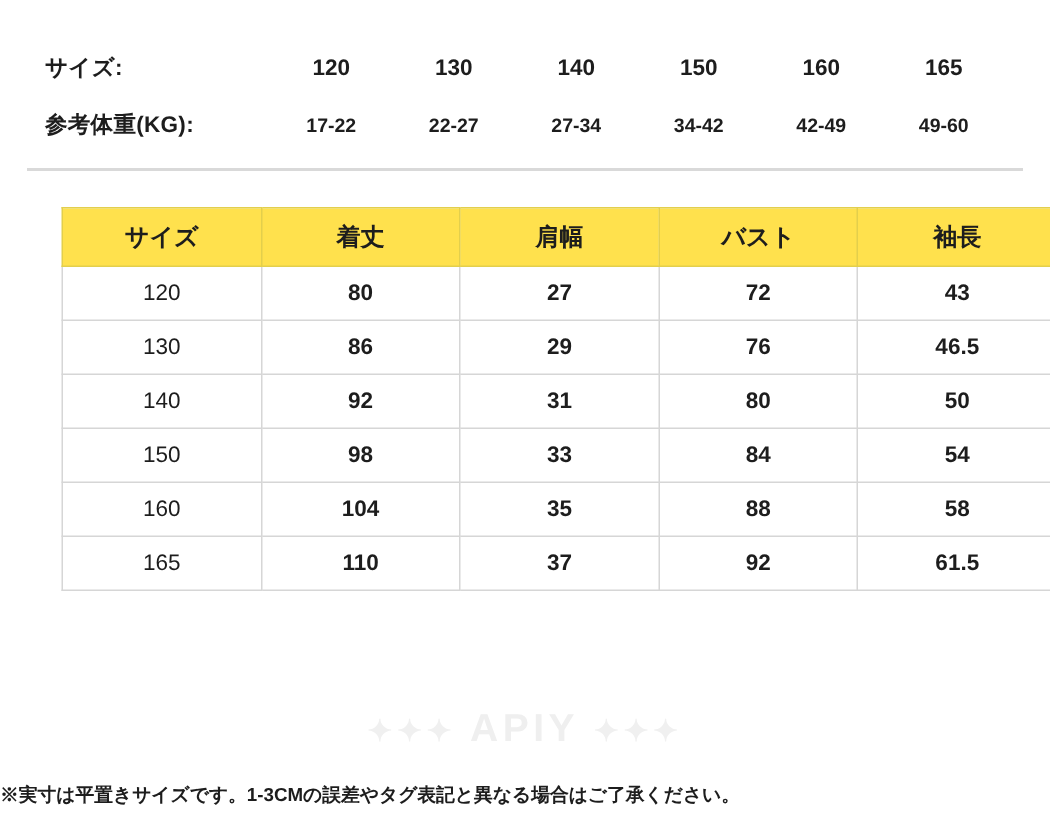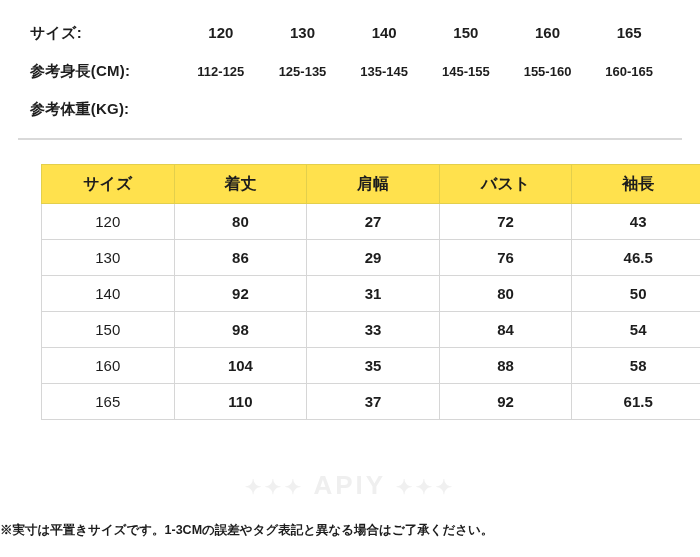--- a/index.html
+++ b/index.html
@@ -18,21 +18,21 @@
 
   .page {
     position: relative;
     width: 700px;
     height: 557px;
     box-sizing: border-box;
   }
 
   
   .summary {
-    padding: 24px 30px 0 30px;
+    padding: 36px 30px 0 30px;
   }
   .summary-row {
     display: flex;
     align-items: baseline;
     margin-bottom: 19px;
   }
   .summary-label {
     width: 150px;
     flex: 0 0 150px;
     font-size: 15px;
@@ -141,34 +141,31 @@
       <div class="summary-cells">
         <div class="summary-cell">120</div>
         <div class="summary-cell">130</div>
         <div class="summary-cell">140</div>
         <div class="summary-cell">150</div>
         <div class="summary-cell">160</div>
         <div class="summary-cell">165</div>
       </div>
     </div>
 
-    <div class="summary-row small">
-      <div class="summary-label">参考身長(CM):</div>
-      <div class="summary-cells">
-        <div class="summary-cell">112-125</div>
-        <div class="summary-cell">125-135</div>
-        <div class="summary-cell">135-145</div>
-        <div class="summary-cell">145-155</div>
-        <div class="summary-cell">155-160</div>
-        <div class="summary-cell">160-165</div>
-      </div>
-    </div>
 
     <div class="summary-row small">
       <div class="summary-label">参考体重(KG):</div>
+      <div class="summary-cells">
+        <div class="summary-cell">17-22</div>
+        <div class="summary-cell">22-27</div>
+        <div class="summary-cell">27-34</div>
+        <div class="summary-cell">34-42</div>
+        <div class="summary-cell">42-49</div>
+        <div class="summary-cell">49-60</div>
+      </div>
     </div>
 
   </div>
 
   <div class="divider"></div>
 
   <div class="table-wrap">
     <table class="size-table">
       <thead>
         <tr>

